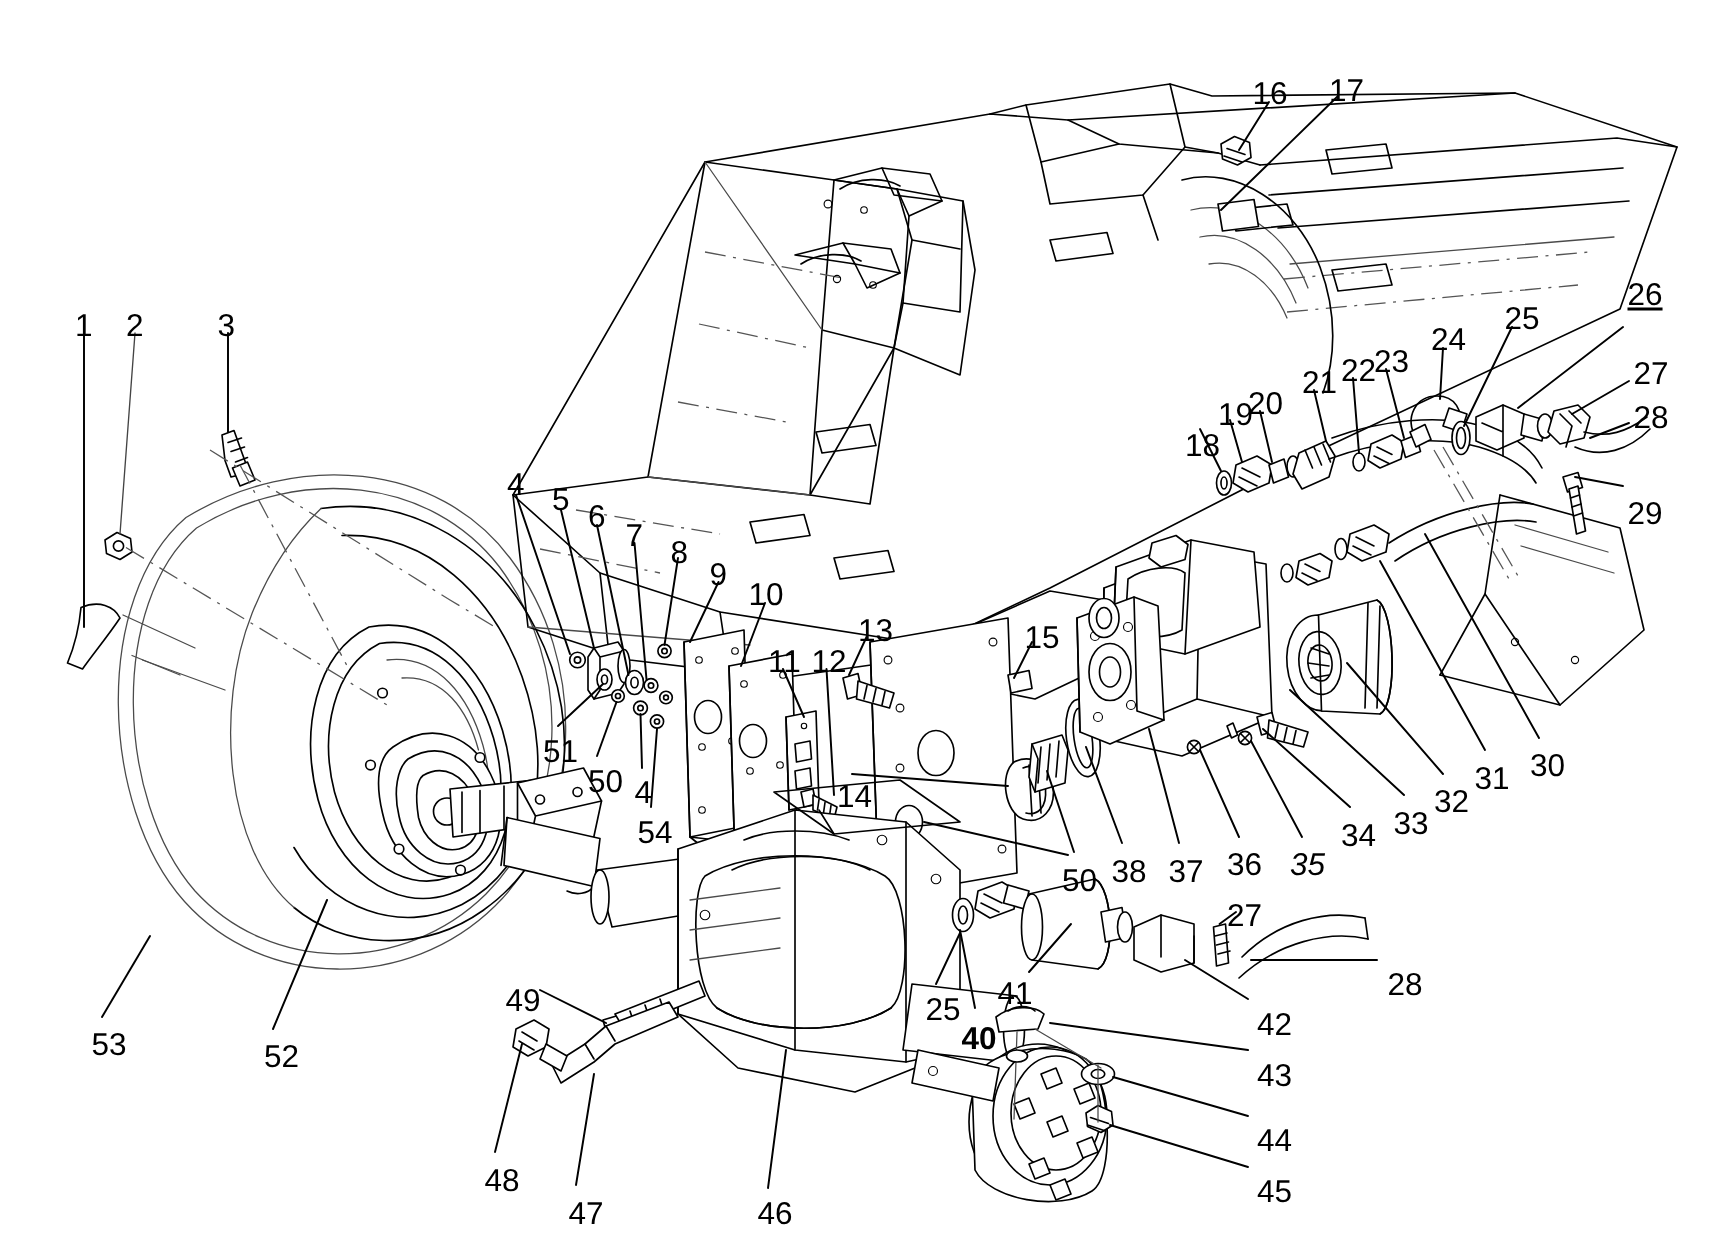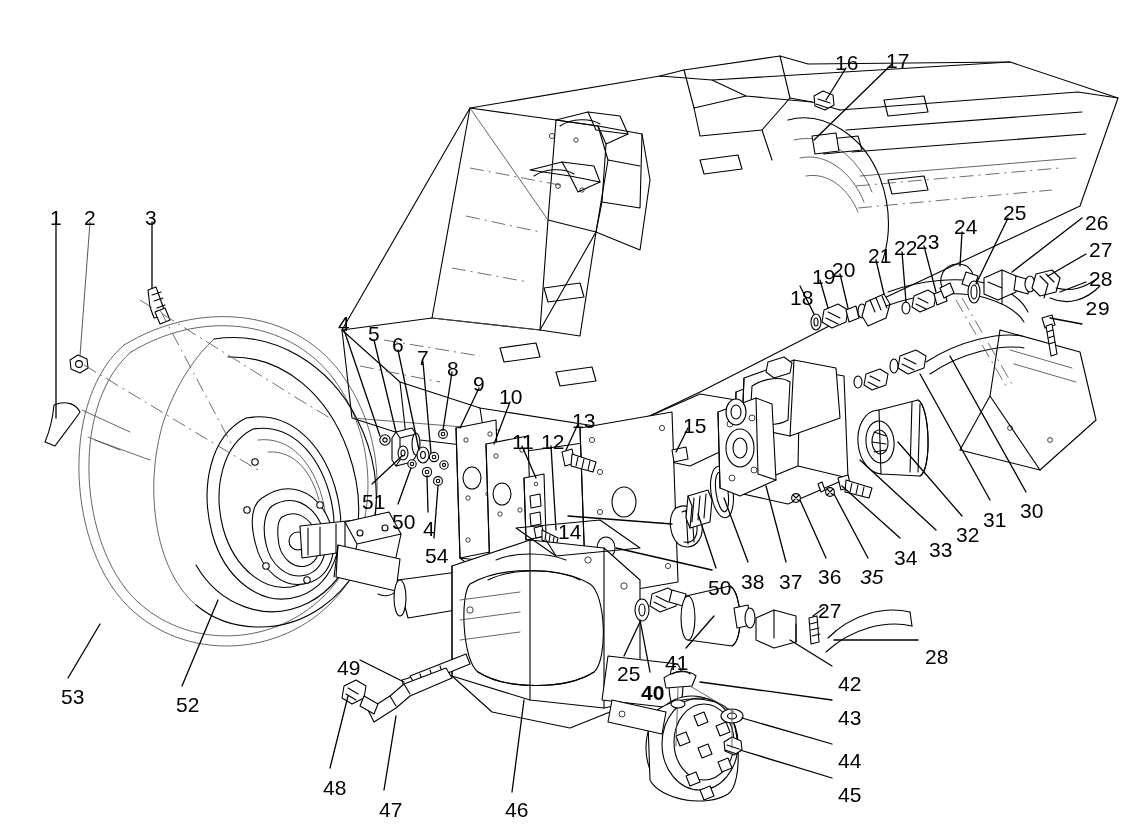--- a/index.html
+++ b/index.html
@@ -562,24 +562,24 @@
       <div class="cal" style="left: 835px; top: 52px;">16</div>
       <div class="cal" style="left: 886px; top: 50px;">17</div>
       <div class="cal" style="left: 790px; top: 272px; margin-top: 15px;">18</div>
       <div class="cal" style="left: 812px; top: 266px;">19</div>
       <div class="cal" style="left: 832px; top: 259px;">20</div>
       <div class="cal" style="left: 868px; top: 245px;">21</div>
       <div class="cal" style="left: 894px; top: 237px;">22</div>
       <div class="cal" style="left: 916px; top: 231px;">23</div>
       <div class="cal" style="left: 954px; top: 216px;">24</div>
       <div class="cal" style="left: 1003px; top: 202px;">25</div>
-      <div class="cal" style="left: 1085px; top: 212px;">26</div>
+      <div class="cal" style="left: 1085px; top: 186px; text-decoration: underline;">26</div>
       <div class="cal" style="left: 1089px; top: 239px;">27</div>
       <div class="cal" style="left: 1089px; top: 268px;">28</div>
-      <div class="cal" style="left: 1085px; top: 299px; font-family: Liberation Mono, monospace;">29</div>
+      <div class="cal" style="left: 1085px; top: 332px;">29</div>
       <div class="cal" style="left: 1020px; top: 500px;">30</div>
       <div class="cal" style="left: 983px; top: 509px;">31</div>
       <div class="cal" style="left: 956px; top: 524px;">32</div>
       <div class="cal" style="left: 929px; top: 539px;">33</div>
       <div class="cal" style="left: 894px; top: 547px; text-align: center;">34</div>
       <div class="cal" style="left: 860px; top: 566px; font-style: italic;">35</div>
       <div class="cal" style="left: 818px; top: 566px;">36</div>
       <div class="cal" style="left: 779px; top: 571px;">37</div>
       <div class="cal" style="left: 741px; top: 571px;">38</div>
       <div class="cal" style="left: 708px; top: 577px;">50</div>

